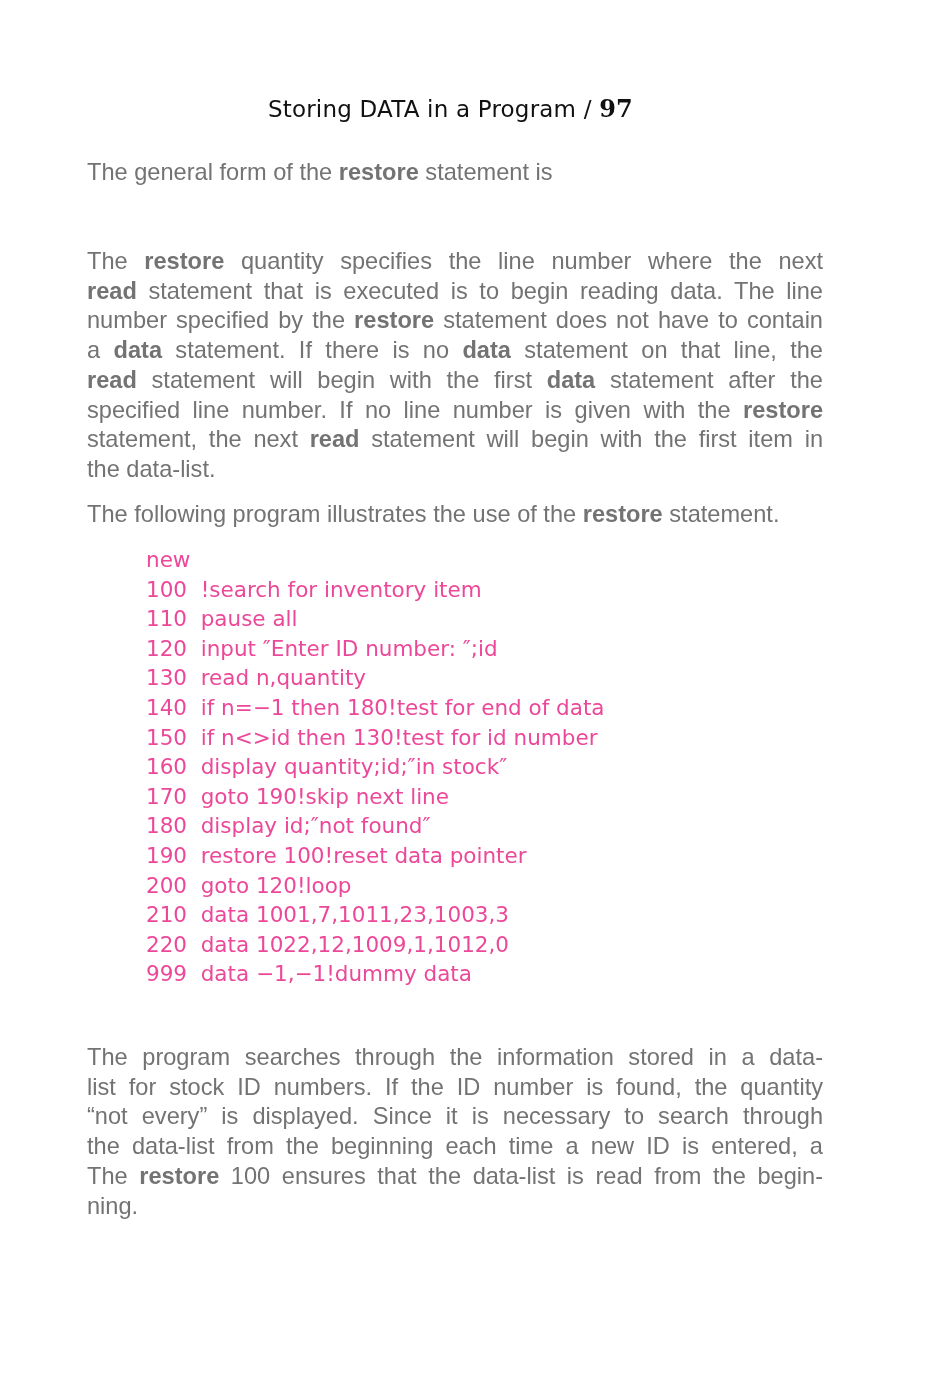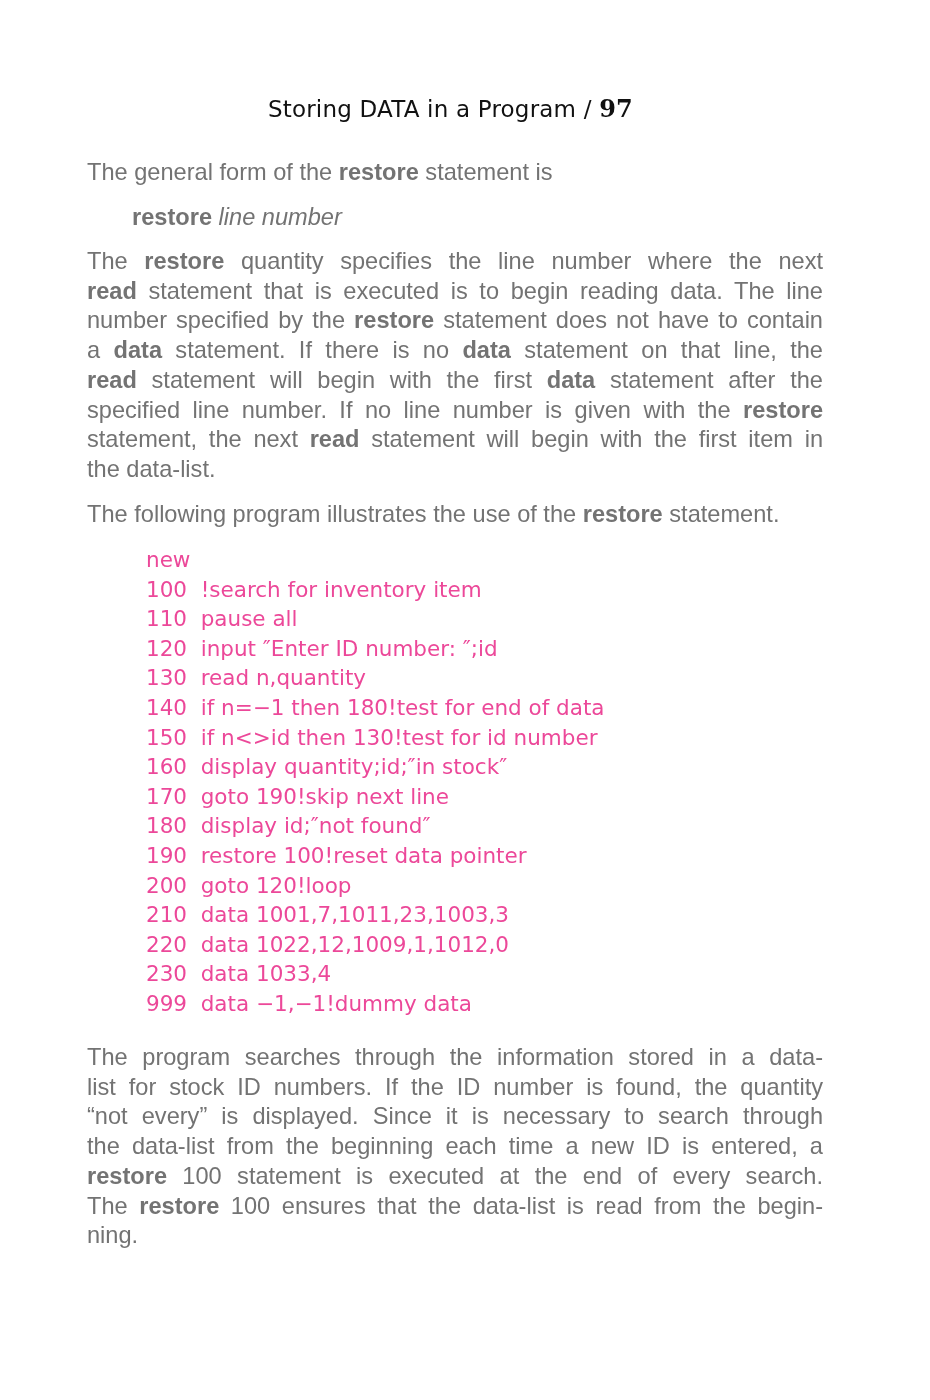--- a/index.html
+++ b/index.html
@@ -33,21 +33,20 @@
 </style>
 </head>
 <body>
 
 <div class="page">
 
   <div class="running-head"><span>Storing DATA in a Program / </span><span class="pnum">97</span></div>
 
   <p class="para body-text" id="intro"><span>The general form of the </span><b>restore</b><span> statement is</span></p>
 
-  <p class="body-text" id="form-line"><b>restore</b> <i>line number</i></p>
 
   <div class="para body-text" id="para1">
       <span class="line"><span>The </span><b>restore</b><span> quantity specifies the line number where the next</span></span>
       <span class="line"><b>read</b><span> statement that is executed is to begin reading data. The line</span></span>
       <span class="line"><span>number specified by the </span><b>restore</b><span> statement does not have to contain</span></span>
       <span class="line"><span>a </span><b>data</b><span> statement. If there is no </span><b>data</b><span> statement on that line, the</span></span>
       <span class="line"><b>read</b><span> statement will begin with the first </span><b>data</b><span> statement after the</span></span>
       <span class="line"><span>specified line number. If no line number is given with the </span><b>restore</b></span>
       <span class="line"><span>statement, the next </span><b>read</b><span> statement will begin with the first item in</span></span>
       <span class="line last"><span>the data-list.</span></span>
@@ -63,27 +62,25 @@
       <span class="cl">130  read n,quantity</span>
       <span class="cl">140  if n=−1 then 180!test for end of data</span>
       <span class="cl">150  if n&lt;&gt;id then 130!test for id number</span>
       <span class="cl">160  display quantity;id;″in stock″</span>
       <span class="cl">170  goto 190!skip next line</span>
       <span class="cl">180  display id;″not found″</span>
       <span class="cl">190  restore 100!reset data pointer</span>
       <span class="cl">200  goto 120!loop</span>
       <span class="cl">210  data 1001,7,1011,23,1003,3</span>
       <span class="cl">220  data 1022,12,1009,1,1012,0</span>
-      <span class="cl">230  data 1033,4</span>
       <span class="cl">999  data −1,−1!dummy data</span>
     </div>
 
   <div class="para body-text" id="para3">
       <span class="line"><span>The program searches through the information stored in a data-</span></span>
       <span class="line"><span>list for stock ID numbers. If the ID number is found, the quantity</span></span>
       <span class="line"><span>“not every” is displayed. Since it is necessary to search through</span></span>
       <span class="line"><span>the data-list from the beginning each time a new ID is entered, a</span></span>
-      <span class="line"><b>restore</b><span> 100 statement is executed at the end of every search.</span></span>
       <span class="line"><span>The </span><b>restore</b><span> 100 ensures that the data-list is read from the begin-</span></span>
       <span class="line last"><span>ning.</span></span>
     </div>
 
 </div>
 
 </body></html>

